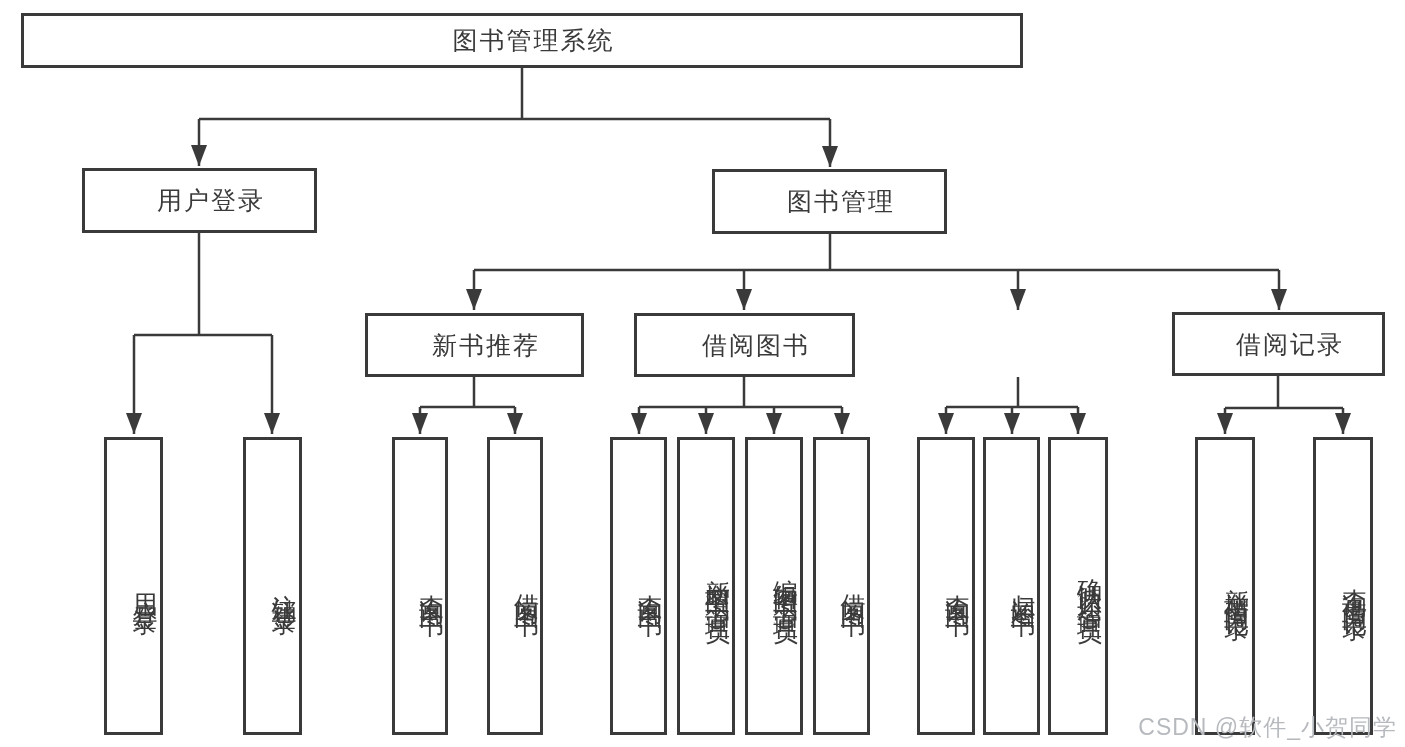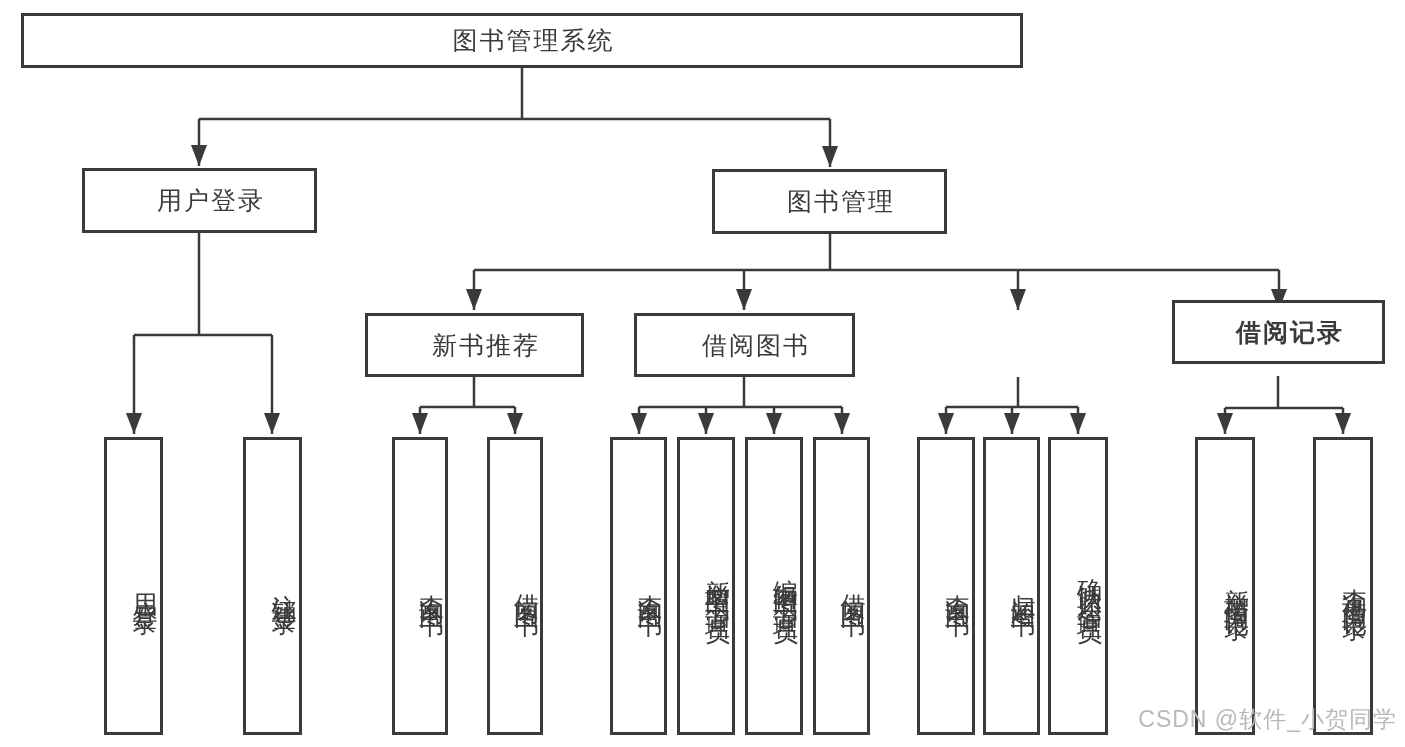--- a/index.html
+++ b/index.html
@@ -34,21 +34,21 @@
   .node.leaf span {
     writing-mode: vertical-rl;
     text-orientation: mixed;
     letter-spacing: 6px;
     font-size: 25px;
     line-height: 1;
   }
   .watermark {
     position: absolute;
     right: 8px;
-    bottom: 12px;
+    bottom: 4px;
     font-size: 23px;
     color: #b6b9bd;
     letter-spacing: 1px;
     white-space: nowrap;
   }
 </style>
 </head>
 <body>
 
 <div class="stage">
@@ -115,21 +115,21 @@
     </g>
   </svg>
 
   <div class="node" style="left:21px; top:13px; width:1002px; height:55px;">图书管理系统</div>
 
   <div class="node" style="left:82px; top:168px; width:235px; height:65px;">用户登录</div>
   <div class="node" style="left:365px; top:313px; width:219px; height:64px;">新书推荐</div>
 
   <div class="node" style="left:712px; top:169px; width:235px; height:65px;">图书管理</div>
   <div class="node" style="left:634px; top:313px; width:221px; height:64px;">借阅图书</div>
-  <div class="node" style="left:1172px; top:300px; width:213px; height:64px;font-weight:bold;">借阅记录</div>
+  <div class="node" style="left:1172px; top:312px; width:213px; height:64px;">借阅记录</div>
 
   <div class="node leaf" style="left:104px; top:437px; width:59px; height:298px;">
     <span>用户登录</span>
   </div>
   <div class="node leaf" style="left:243px; top:437px; width:59px; height:298px;">
     <span>注销登录</span>
   </div>
 
   <div class="node leaf" style="left:392px; top:437px; width:56px; height:298px;">
     <span>查询图书</span>

